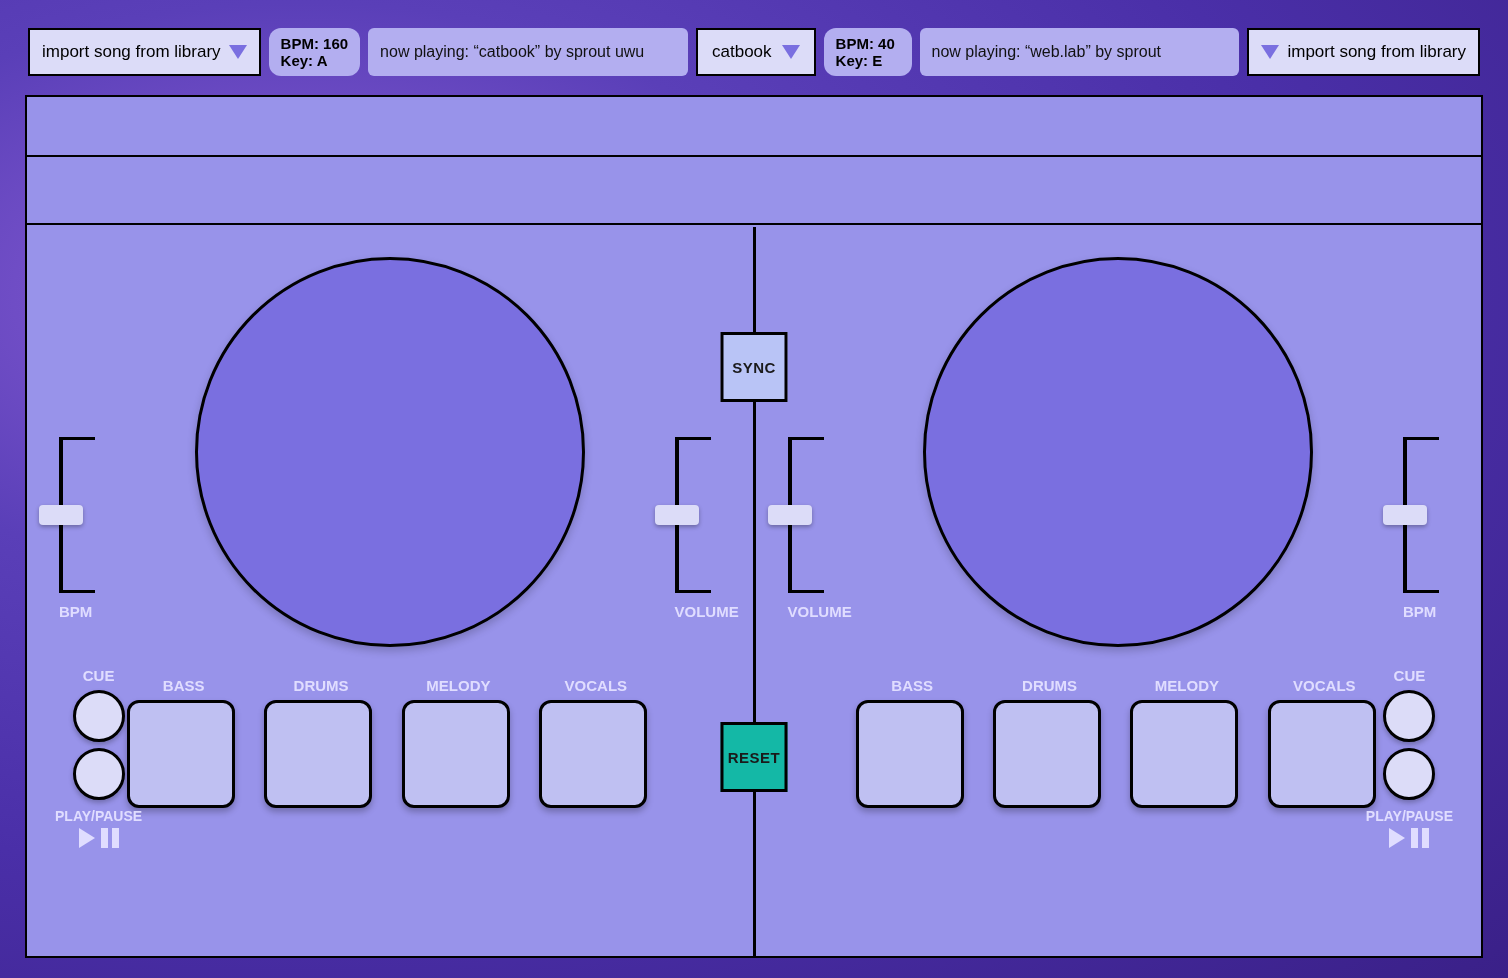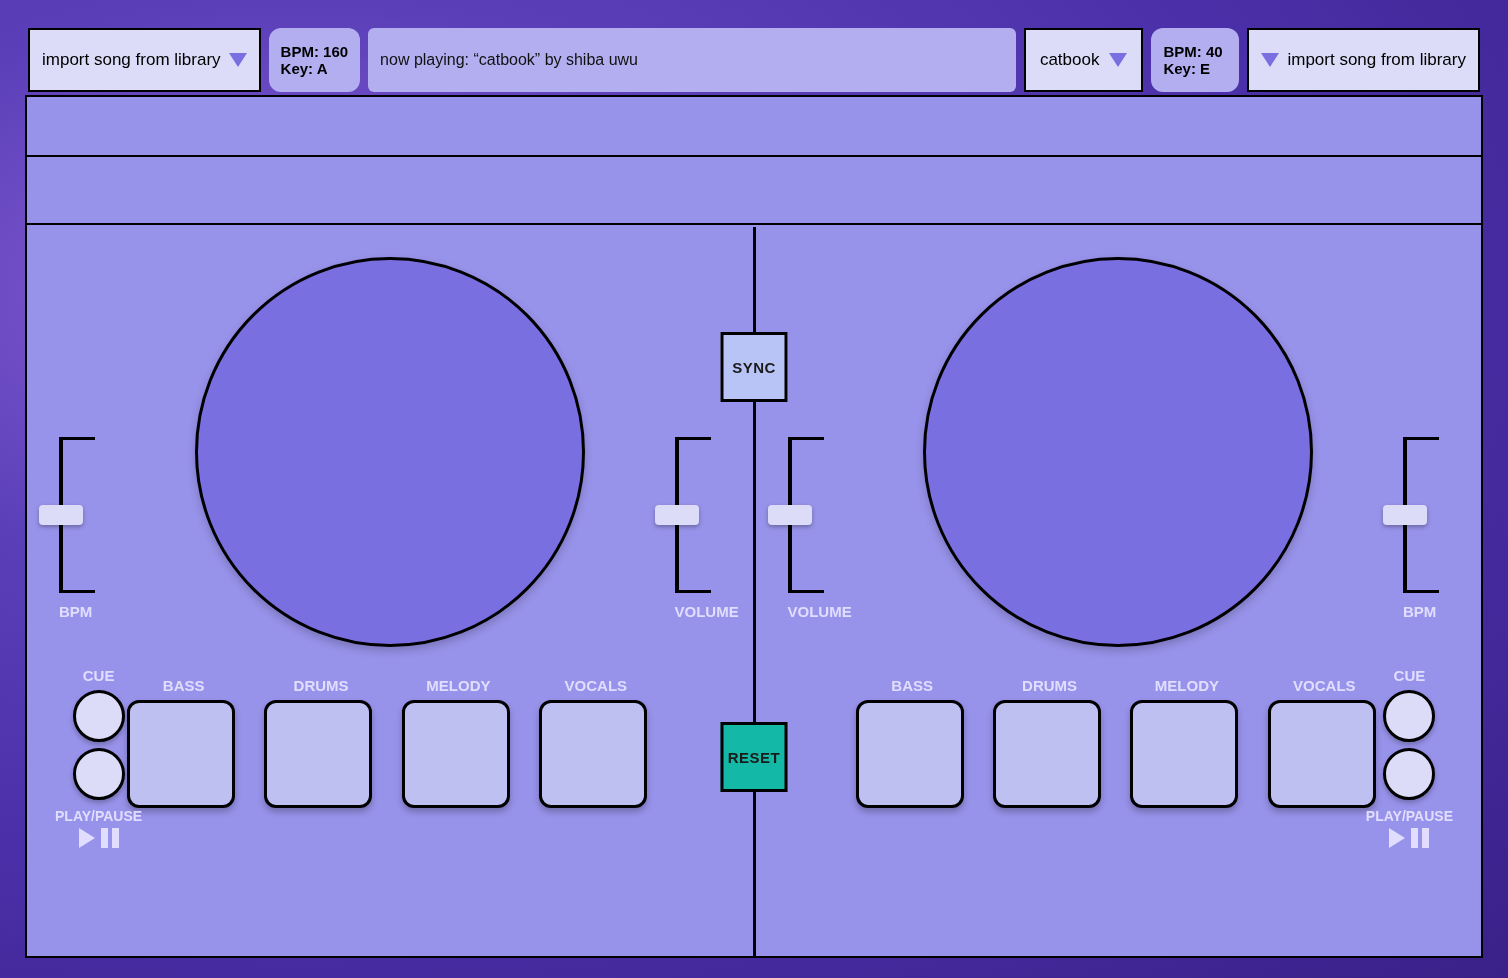--- a/index.html
+++ b/index.html
@@ -16,21 +16,21 @@
   gap: 8px;
   padding: 28px 28px 0 28px;
   align-items: stretch;
 }
 .import-btn {
   display: flex;
   align-items: center;
   gap: 8px;
   background: #dcdcf8;
   border: 2px solid #000;
-  padding: 20px 12px;
+  padding: 12px 12px;
   font-size: 17px;
   color: #000;
   cursor: pointer;
 }
 .import-btn.right { justify-content: flex-end; }
 .tri {
   width: 0; height: 0;
   border-left: 9px solid transparent;
   border-right: 9px solid transparent;
   border-top: 14px solid #7a6fe0;
@@ -248,31 +248,32 @@
 
 <div class="top-row">
   <div class="import-btn">
     <span>import song from library</span>
     <span class="tri"></span>
   </div>
   <div class="bpm-box">
     <span>BPM: 160</span>
     <span>Key: A</span>
   </div>
-  <div class="nowplay">now playing: “catbook” by shiba uwu</div>
+  <div class="nowplay">now playing: “catbook” by sprout uwu</div>
 
   <div class="console-btn">
     <span>catbook</span>
     <span class="tri"></span>
   </div>
 
   <div class="bpm-box">
     <span>BPM: 40</span>
     <span>Key: E</span>
   </div>
+  <div class="nowplay">now playing: “web.lab” by sprout</div>
 
   <div class="import-btn right">
     <span class="tri"></span>
     <span>import song from library</span>
   </div>
 </div>
 
 <div class="console">
   <div class="band"></div>
   <div class="band2"></div>

